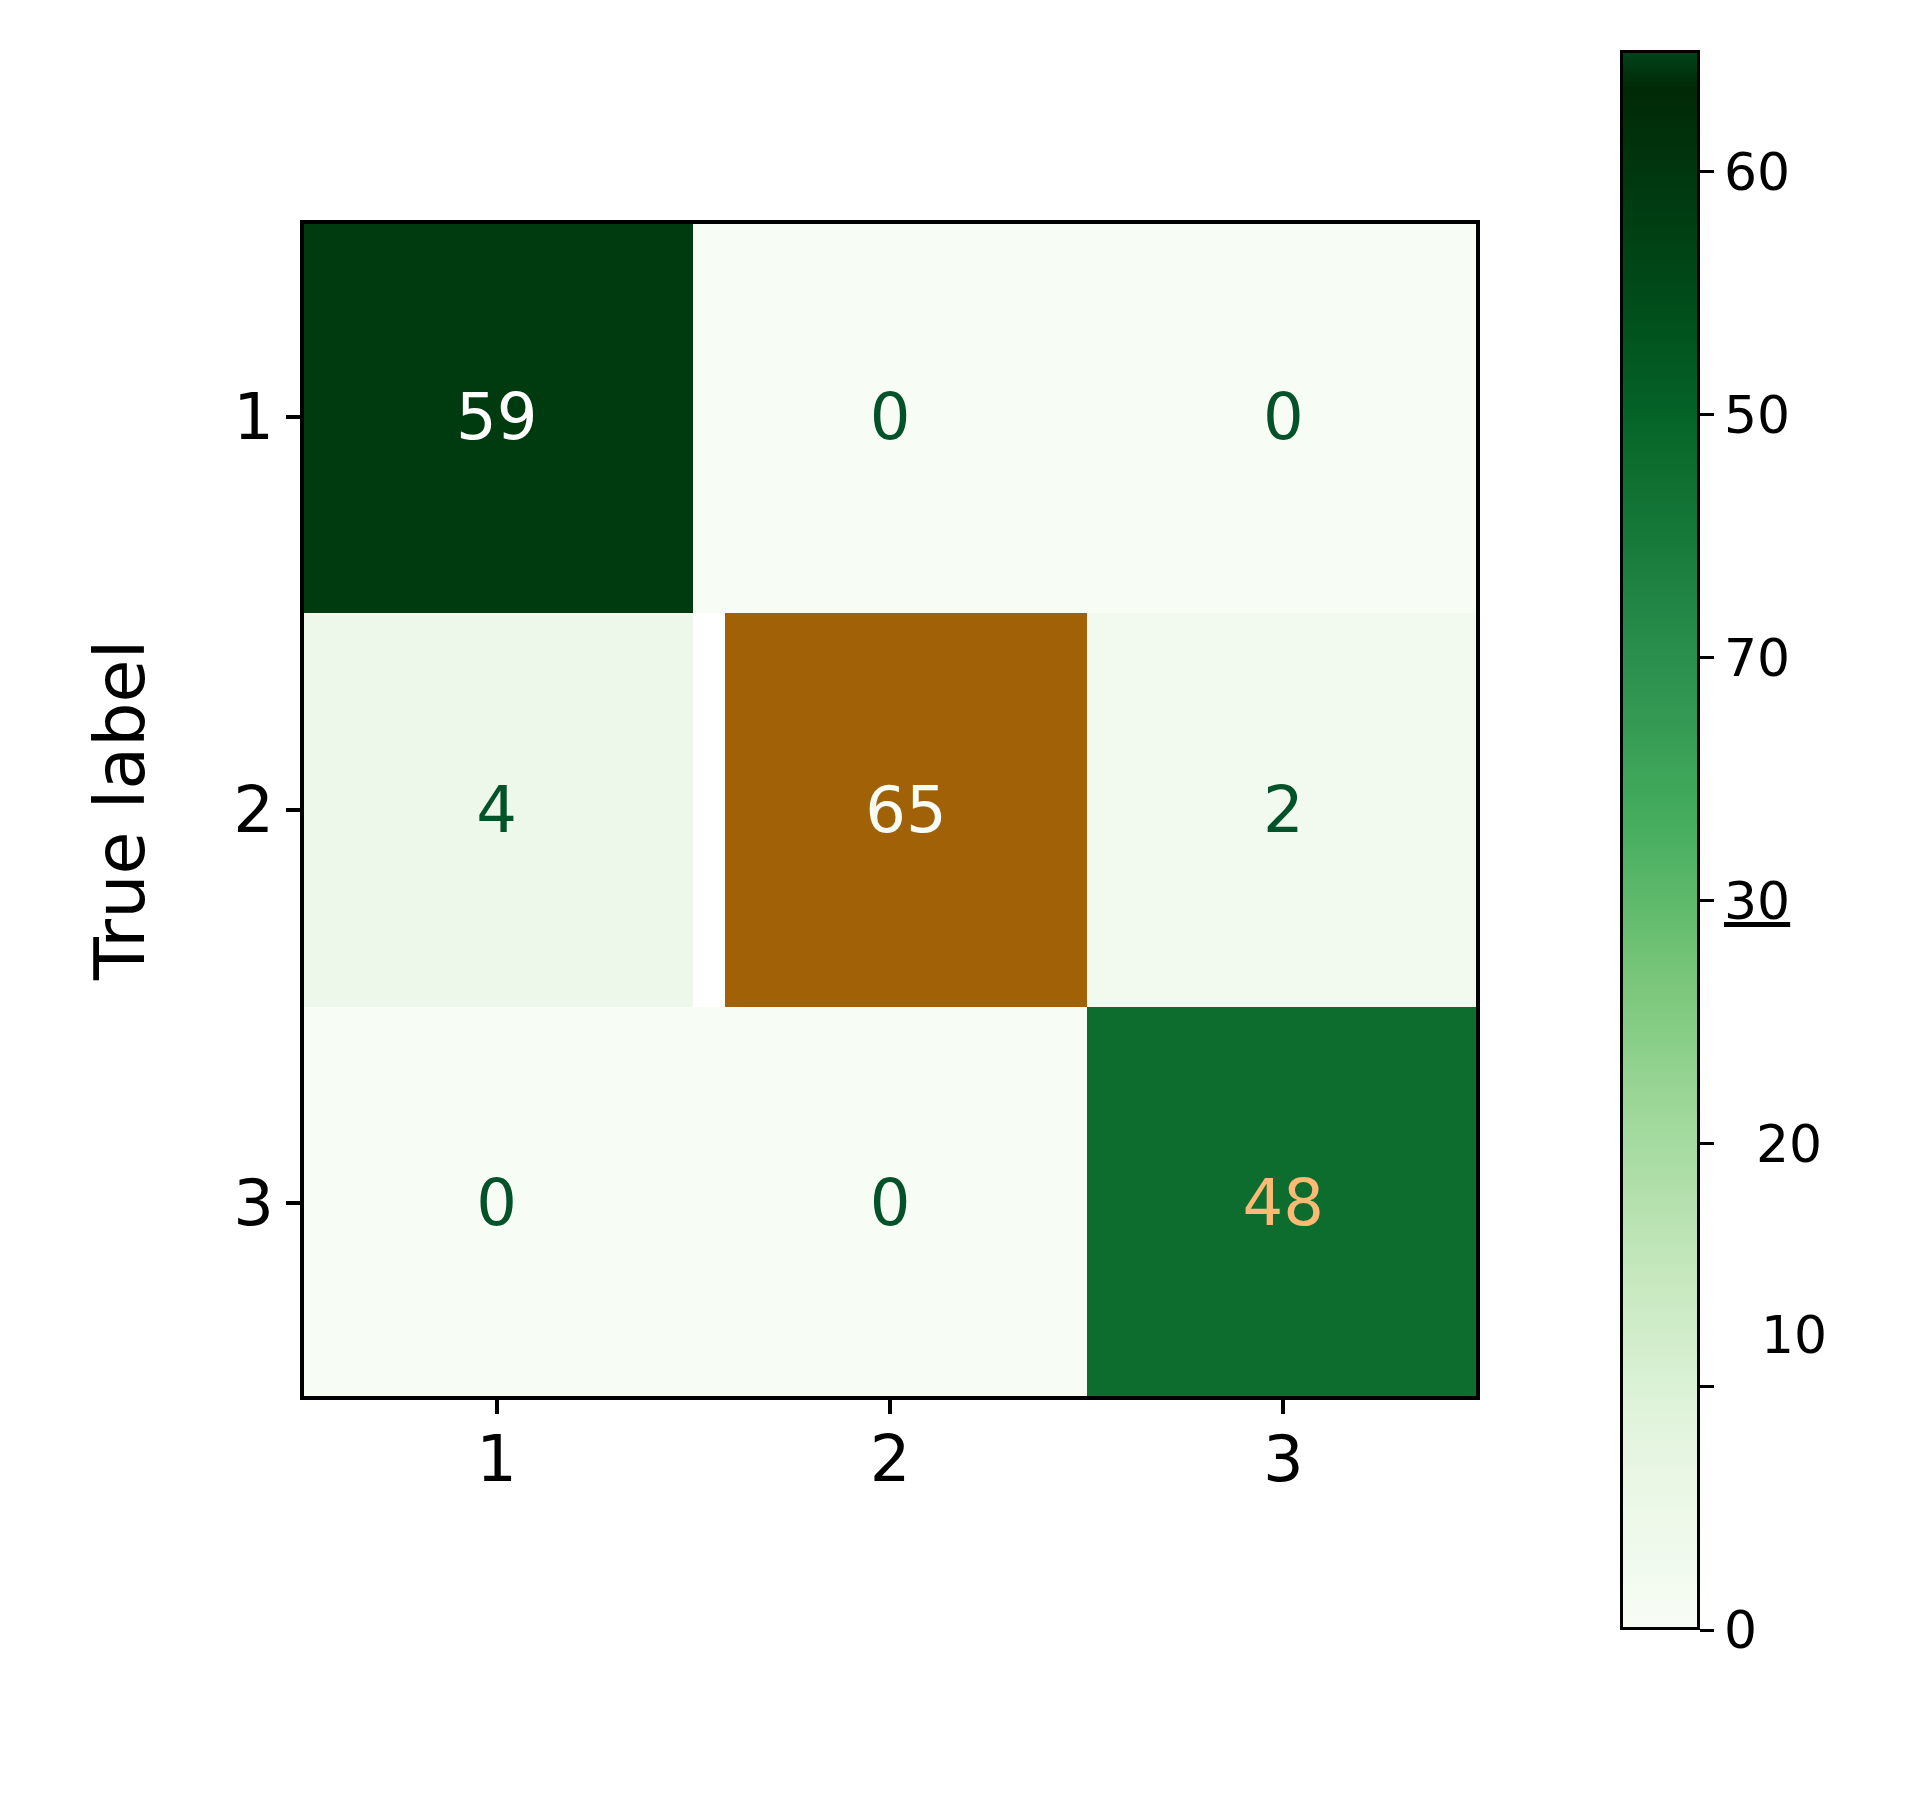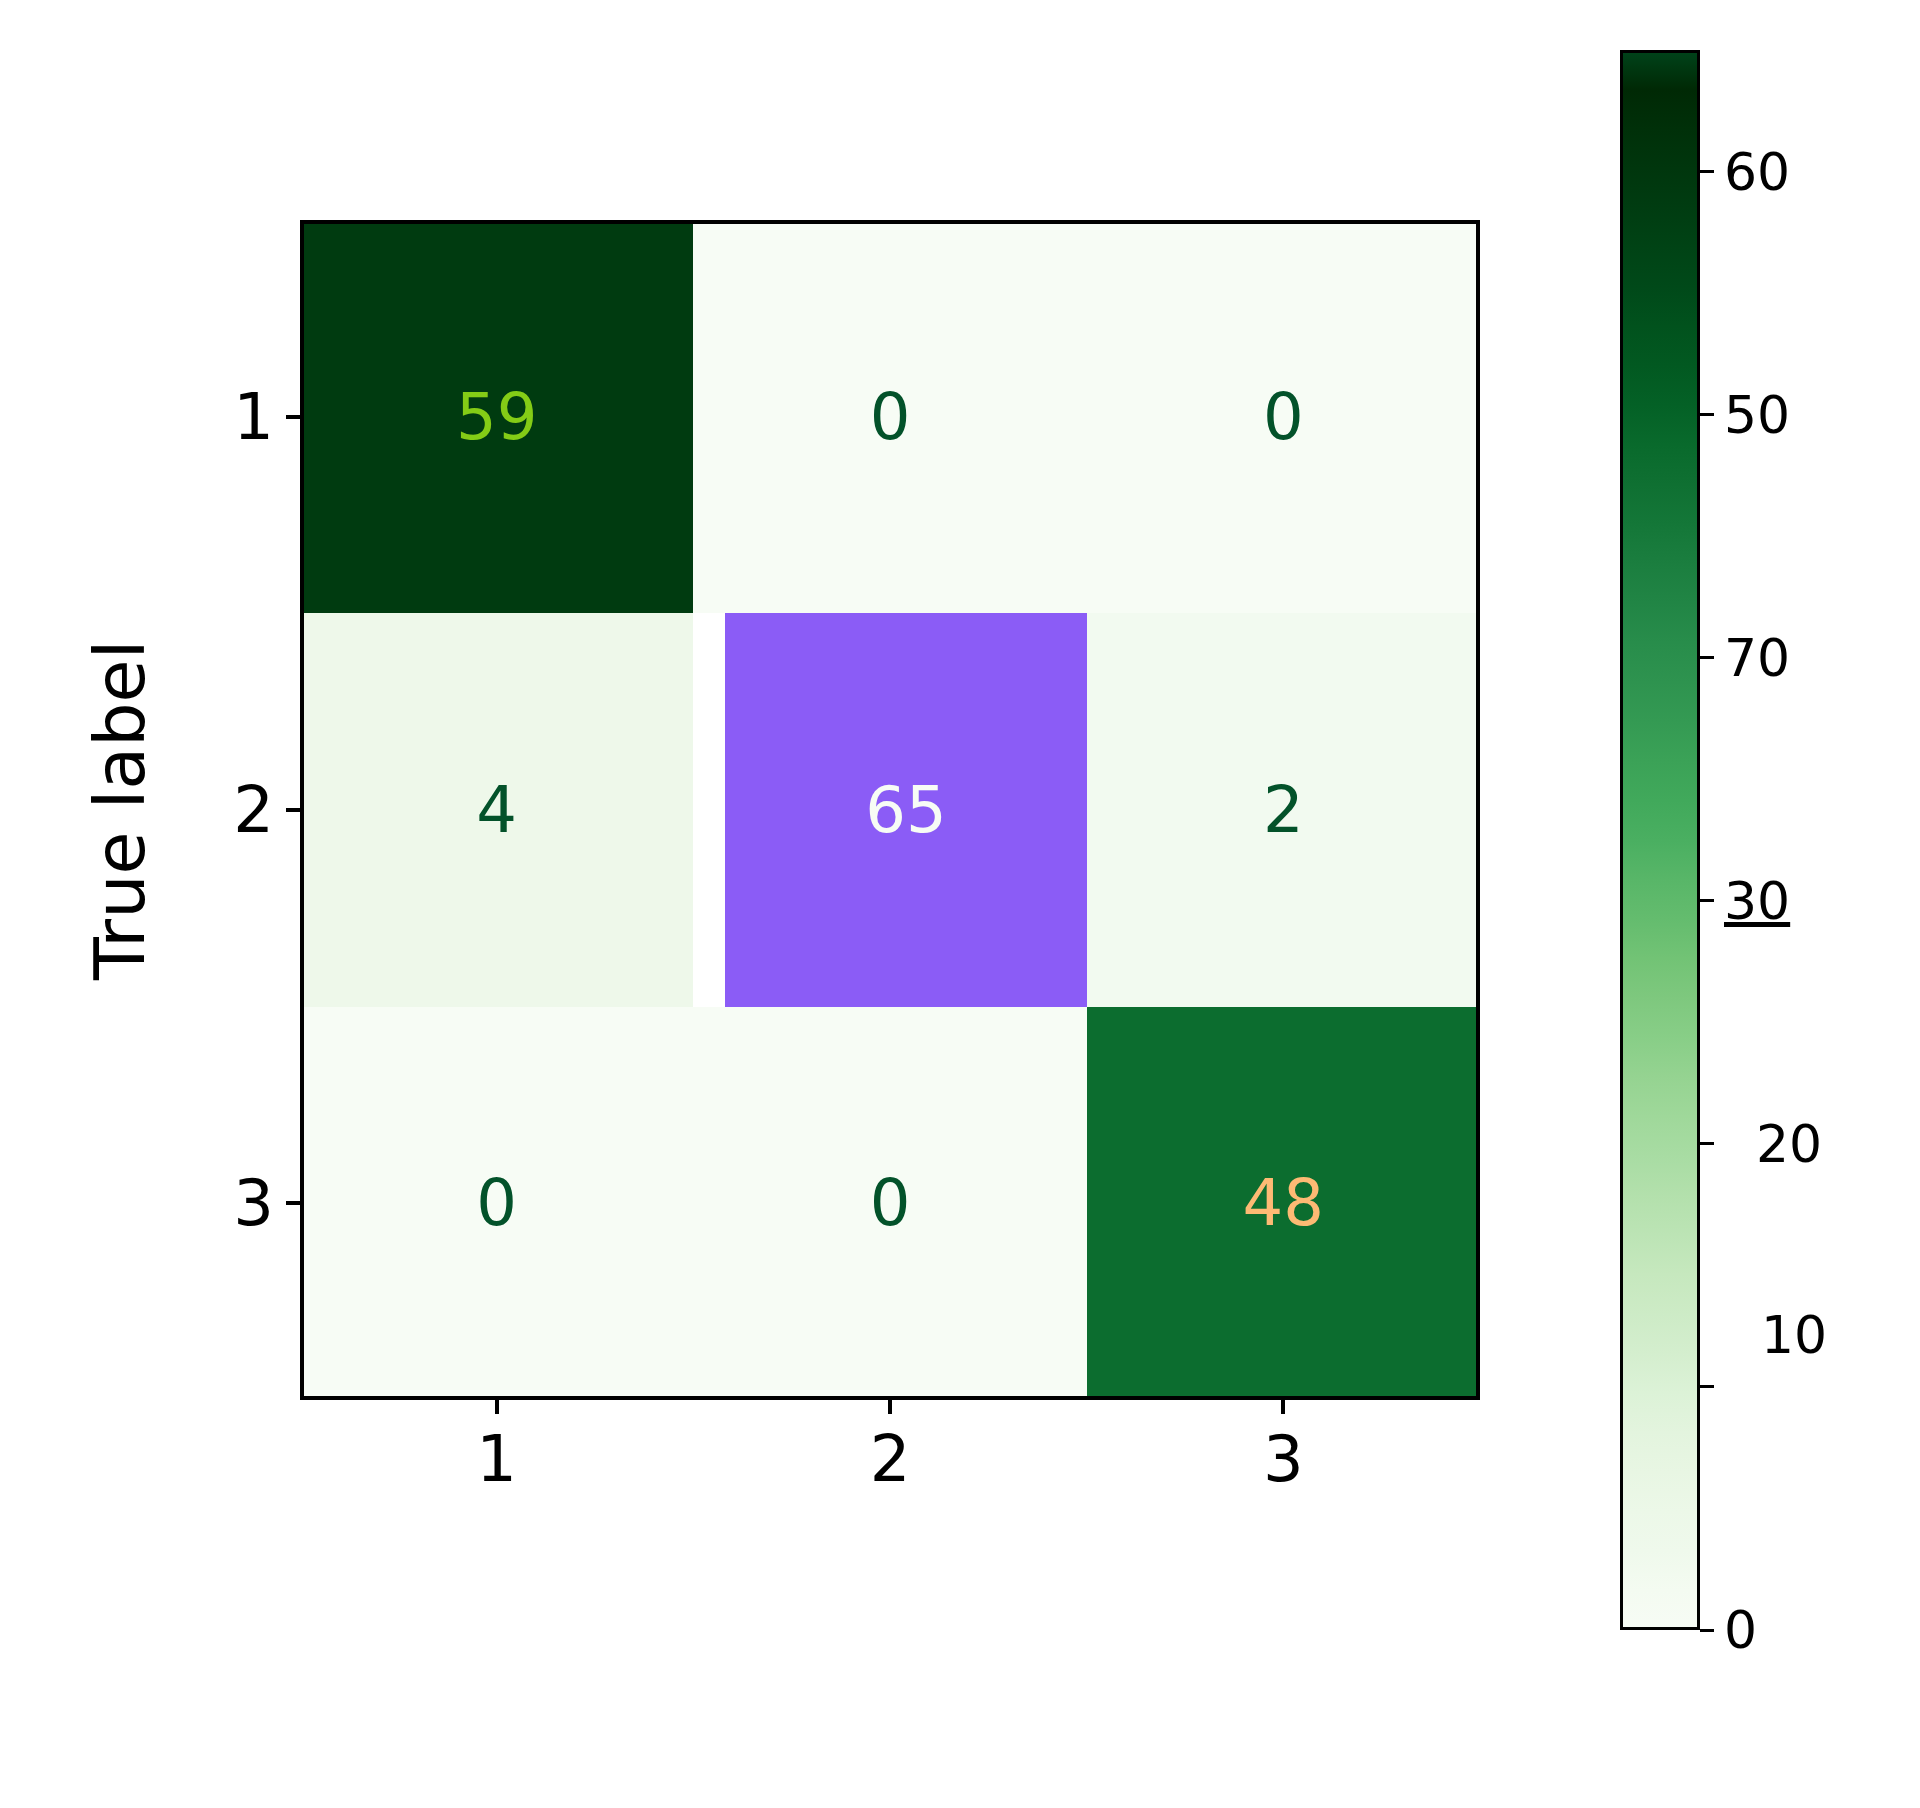--- a/index.html
+++ b/index.html
@@ -94,33 +94,33 @@
     color: #000;
     transform: translate(0, -50%);
   }
 </style>
 </head>
 <body>
 
 <div class="figure">
   <div class="heatmap" id="heatmap" style="left: 300px; top: 220px; width: 1180px; height: 1180px;">
     <div class="heatmap-grid" id="heatmap-grid" style="grid-template-columns: repeat(3, 1fr); grid-template-rows: repeat(3, 1fr);">
-        <div class="cell" style="background: rgb(0, 59, 16); color: #84cc16;">
+        <div class="cell" style="background: rgb(0, 59, 16); color: #ffffff;">
           <span>59</span>
         </div>
         <div class="cell" style="background: rgb(247, 252, 245); color: rgb(3, 82, 42);">
           <span>0</span>
         </div>
         <div class="cell" style="background: rgb(247, 252, 245); color: rgb(3, 82, 42);">
           <span>0</span>
         </div>
         <div class="cell" style="background: rgb(238, 248, 234); color: rgb(3, 82, 42);">
           <span>4</span>
         </div>
-        <div class="cell" style="background: #8b5cf6; color: rgb(247, 252, 245); margin-left: 32px;">
+        <div class="cell" style="background: #a16207; color: rgb(247, 252, 245); margin-left: 32px;">
           <span>65</span>
         </div>
         <div class="cell" style="background: rgb(242, 250, 240); color: rgb(3, 82, 42);">
           <span>2</span>
         </div>
         <div class="cell" style="background: rgb(247, 252, 245); color: rgb(3, 82, 42);">
           <span>0</span>
         </div>
         <div class="cell" style="background: rgb(247, 252, 245); color: rgb(3, 82, 42);">
           <span>0</span>

